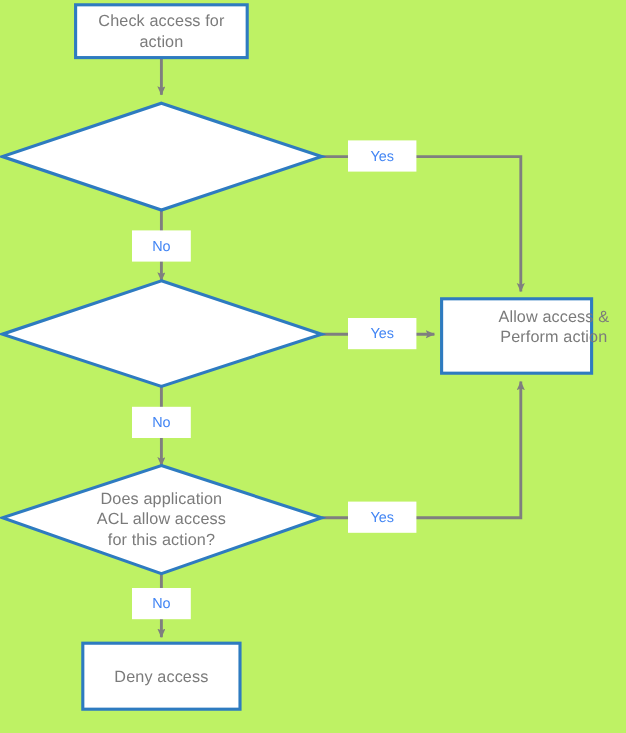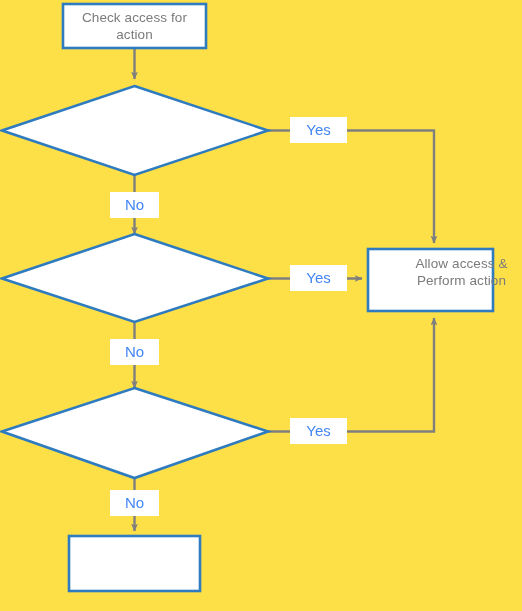--- a/index.html
+++ b/index.html
@@ -4,21 +4,21 @@
 <style>
   html, body {
     margin: 0;
     padding: 0;
     background: #ffffff;
   }
   #canvas {
     position: relative;
     width: 522px;
     height: 611px;
-    background: #fde047;
+    background: #bef264;
     font-family: "Liberation Sans", sans-serif;
     overflow: hidden;
   }
   svg.flow {
     position: absolute;
     left: 0;
     top: 0;
     width: 522px;
     height: 611px;
   }
@@ -35,21 +35,21 @@
     pointer-events: none;
     white-space: pre-line;
   }
   .edge-label {
     position: absolute;
     display: flex;
     align-items: center;
     justify-content: center;
     background: #ffffff;
     color: #4285f4;
-    font-size: 15px;
+    font-size: 12px;
     line-height: 16px;
   }
 </style>
 </head>
 <body>
 
 <div id="canvas">
 
   <svg class="flow" viewBox="0 0 522 611">
     <defs>
@@ -86,24 +86,28 @@
     <rect x="368" y="249" width="125" height="62" fill="#ffffff" stroke="#2e7bc0" stroke-width="2.6"></rect>
 
     <rect x="69" y="536" width="131" height="55" fill="#ffffff" stroke="#2e7bc0" stroke-width="2.6"></rect>
   </svg>
 
   <div class="node-text" style="left:63px; top:4px; width:143px; height:44px;">Check access for
 action</div>
 
 
 
+  <div class="node-text" style="left:40px; top:405px; width:189px; height:54px;">Does application
+ACL allow access
+for this action?</div>
 
   <div class="node-text" style="left:368px; top:241px; width:141px; height:62px;margin-left:23px;">Allow access &amp;
 Perform action</div>
 
+  <div class="node-text" style="left:69px; top:536px; width:131px; height:55px;">Deny access</div>
 
   <div class="edge-label" style="left:290px; top:117px; width:57px; height:26px;">Yes</div>
 
   <div class="edge-label" style="left:110px; top:192px; width:49px; height:26px;">No</div>
 
   <div class="edge-label" style="left:290px; top:265px; width:57px; height:26px;">Yes</div>
 
   <div class="edge-label" style="left:110px; top:339px; width:49px; height:26px;">No</div>
 
   <div class="edge-label" style="left:290px; top:418px; width:57px; height:26px;">Yes</div>

